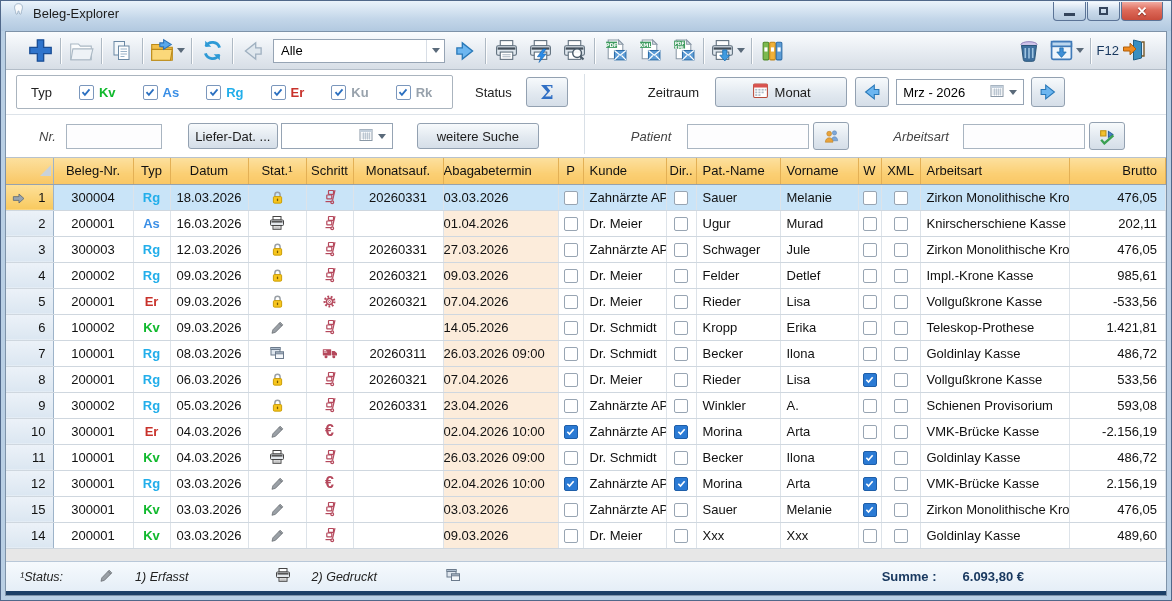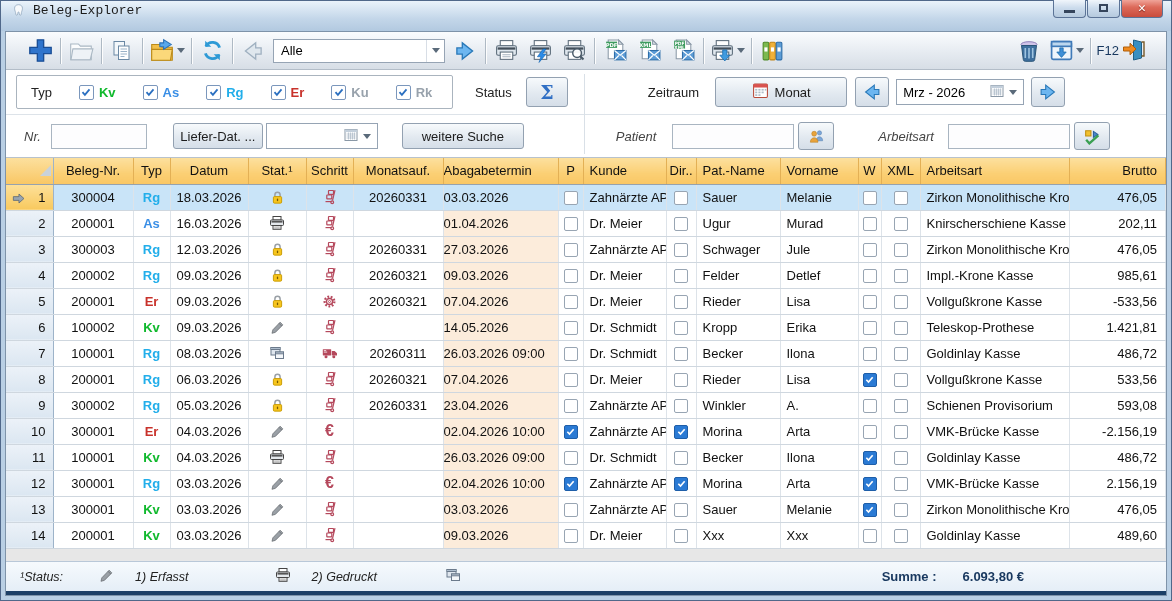--- a/index.html
+++ b/index.html
@@ -1,21 +1,21 @@
 <!DOCTYPE html>
 <html><head>
 <meta charset="utf-8">
 <style>
   * { margin:0; padding:0; box-sizing:border-box; }
   body { font-family:"Liberation Sans", sans-serif; background:#e8e8e8; -webkit-font-smoothing:antialiased; }
   .window { width:1172px; height:601px; border:1px solid #50688a; background:#b9cfe4; position:relative; }
 
   
-  .titlebar { height:30px; display:flex; align-items:flex-start; padding:2px 8px 0 10px;
-    background:linear-gradient(#eaf3fb,#c3d6e9 60%,#b2c9e0);font-family:Liberation Mono, monospace; }
+  .titlebar { height:30px; display:flex; align-items:flex-end; padding:2px 8px 10px 10px;
+    background:linear-gradient(#eaf3fb,#c3d6e9 60%,#b2c9e0); }
   .title-txt { font-size:13px; color:#1c1c1c; margin-left:7px; }
   .winbtns { margin-left:auto; display:flex; gap:1px; margin-top:-4px; }
   .wbtn { width:33px; height:19px; border:1px solid #5b7396; border-top:none; border-radius:0 0 4px 4px;
     display:flex; align-items:center; justify-content:center; background:linear-gradient(#f5f9fd,#cbdbec 50%,#b6cade); cursor:pointer; }
   .wbtn.close { width:42px; background:linear-gradient(#f2aca2,#dd6a5a 45%,#c94c3c); }
   .glyph-min { width:11px; height:3px; background:#35455c; margin-top:6px; }
   .glyph-max { width:9px; height:8px; border:2px solid #35455c; }
   .glyph-x { color:#fff; font-weight:bold; font-size:13px; text-shadow:0 1px 1px #7a2014; }
 
   
@@ -382,21 +382,21 @@
               </svg></span>
           <span class="caret"></span>
         </div>
         <span class="btn navbtn" style="margin-left:7px;">
             <svg viewBox="0 0 24 24" width="22" height="22">
               <path d="M9.5 4.5L19 12l-9.5 7.5v-4.7h-5v-5.6h5z" fill="#6cb6f0" stroke="#2878b8" stroke-width="1.2"></path>
             </svg>
           </span>
       </div>
       <div class="frow frow2">
-        <span class="lbl italic" style="margin-left:8px;">Nr.</span>
+        <span class="lbl italic" style="margin-left:23px;">Nr.</span>
         <input class="finput" style="margin-left: 10px; width: 96px;" value="">
         <span class="btn" style="margin-left:26px;width:90px;height:26px;">
             <span>Liefer-Dat. ...</span>
           </span>
         <div class="datecombo" style="margin-left:3px;width:112px;">
           <span></span>
           <span class="grow"></span>
           <span><svg viewBox="0 0 14 14" width="14" height="14">
                 <rect x="1" y="1.5" width="12" height="11" fill="#fff" stroke="#8a98a6"></rect>
                 <rect x="1" y="1.5" width="12" height="2.6" fill="#c3cfdb"></rect>
@@ -852,21 +852,21 @@
               <td class="col-w" style="text-align:center;padding:0;"><span class="cb on">
                   <svg viewBox="0 0 10 10" width="9" height="9">
                     <path d="M1.5 5.2l2.4 2.6 4.6-5.4" fill="none" stroke="#fff" stroke-width="1.8"></path>
                   </svg>
                 </span></td>
               <td class="col-xml" style="text-align:center;padding:0;"><span class="cb"></span></td>
               <td class="col-arbeitsart">VMK-Brücke Kasse</td>
               <td class="col-brutto">2.156,19</td>
             </tr>
             <tr>
-              <td class="col-num"><span>13</span></td>
+              <td class="col-num"><span>15</span></td>
               <td class="col-beleg">300001</td>
               <td class="col-typ"><span class="typ-txt" style="color:#10b92d">Kv</span></td>
               <td class="col-datum">03.03.2026</td>
               <td class="col-stat"><span class="cellico"><svg viewBox="0 0 16 16" width="15" height="15">
                     <path d="M10.8 2.3l2.9 2.9-8 8-3.6 1 .9-3.7z" fill="#9aa0a6" stroke="#5f6368" stroke-width="0.7" stroke-linejoin="round"></path>
                     <path d="M9.6 3.5l2.9 2.9" stroke="#5f6368" stroke-width="0.7" fill="none"></path>
                   </svg></span></td>
               <td class="col-schritt"><span class="cellico"><svg viewBox="0 0 16 16" width="16" height="16">
                     <g fill="none" stroke="#b5485c" stroke-width="1.2">
                       <rect x="6.5" y="1.5" width="5" height="3.8" rx="0.4"></rect>

